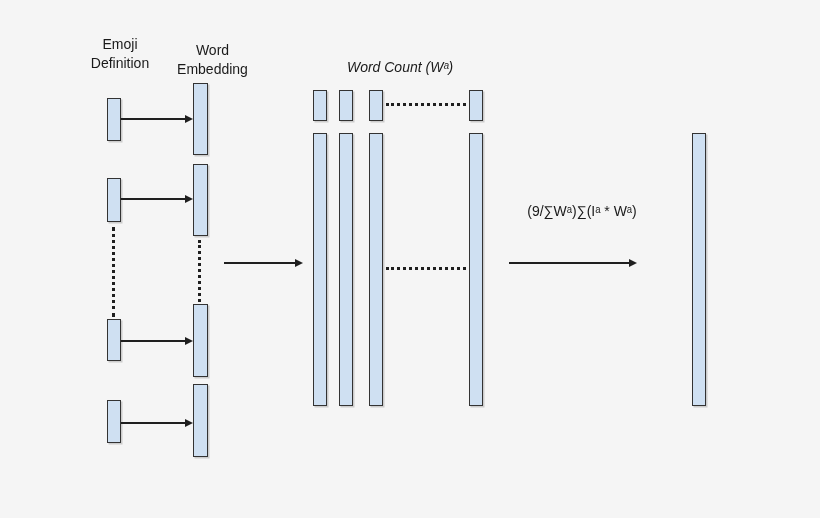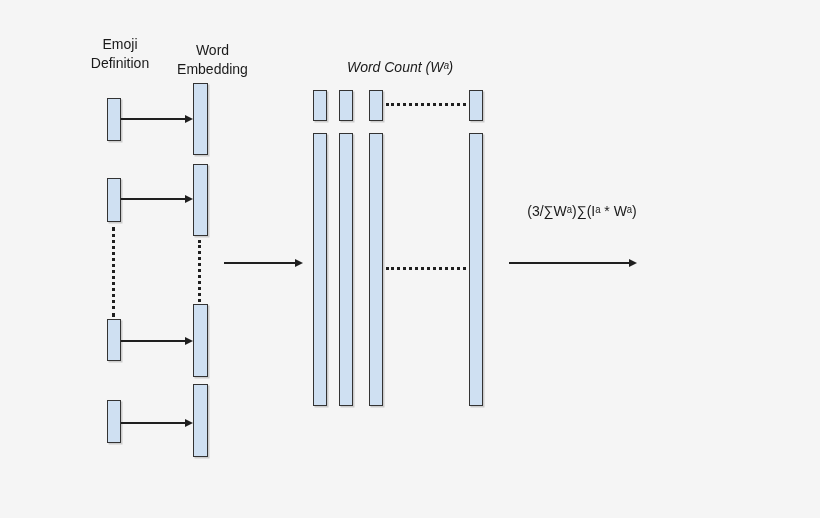--- a/index.html
+++ b/index.html
@@ -13,20 +13,21 @@
   body{
     background:var(--background);
     font-family:"Liberation Sans","DejaVu Sans",sans-serif;
     color:var(--text);
   }
   .canvas{
     position:relative;
     width:680px;height:518px;
     background:var(--background);
     overflow:hidden;
+    padding-left:36px;
   }
   .box{
     position:absolute;
     background:var(--box-fill);
     border:1.5px solid var(--box-border);
     box-sizing:border-box;
     box-shadow:1.5px 1.5px 0 rgba(130,130,130,.35);
   }
   .label{
     position:absolute;
@@ -102,19 +103,19 @@
   <div class="box" style="left:369px;top:90px;width:14px;height:31px;"></div>
   <div class="box" style="left:469px;top:90px;width:14px;height:31px;"></div>
   <div class="dotted-h" style="left:386px;top:103px;width:80px;"></div>
 
   <div class="box" style="left:313px;top:133px;width:14px;height:273px;"></div>
   <div class="box" style="left:339px;top:133px;width:14px;height:273px;"></div>
   <div class="box" style="left:369px;top:133px;width:14px;height:273px;"></div>
   <div class="box" style="left:469px;top:133px;width:14px;height:273px;"></div>
   <div class="dotted-h" style="left:386px;top:267px;width:80px;"></div>
 
-  <div class="formula" style="left:492px;top:203px;width:180px;">(3/∑Wᵃ)∑(Iᵃ * Wᵃ)</div>
+  <div class="formula" style="left:492px;top:203px;width:180px;">(9/∑Wᵃ)∑(Iᵃ * Wᵃ)</div>
   <div class="arrow" style="left:509px;top:262px;width:121px;"></div>
 
   <div class="box" style="left:692px;top:133px;width:14px;height:273px;"></div>
 
 
 </div>
 
 </body></html>

